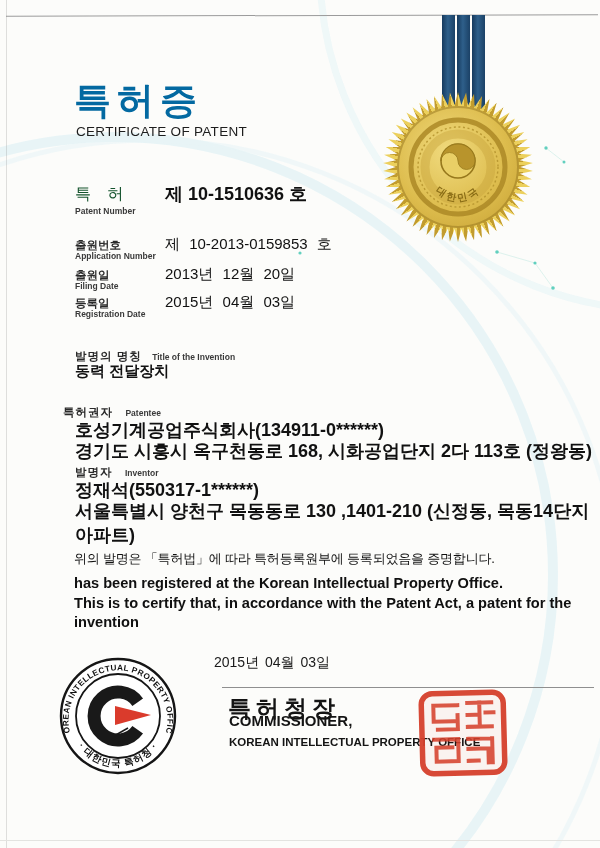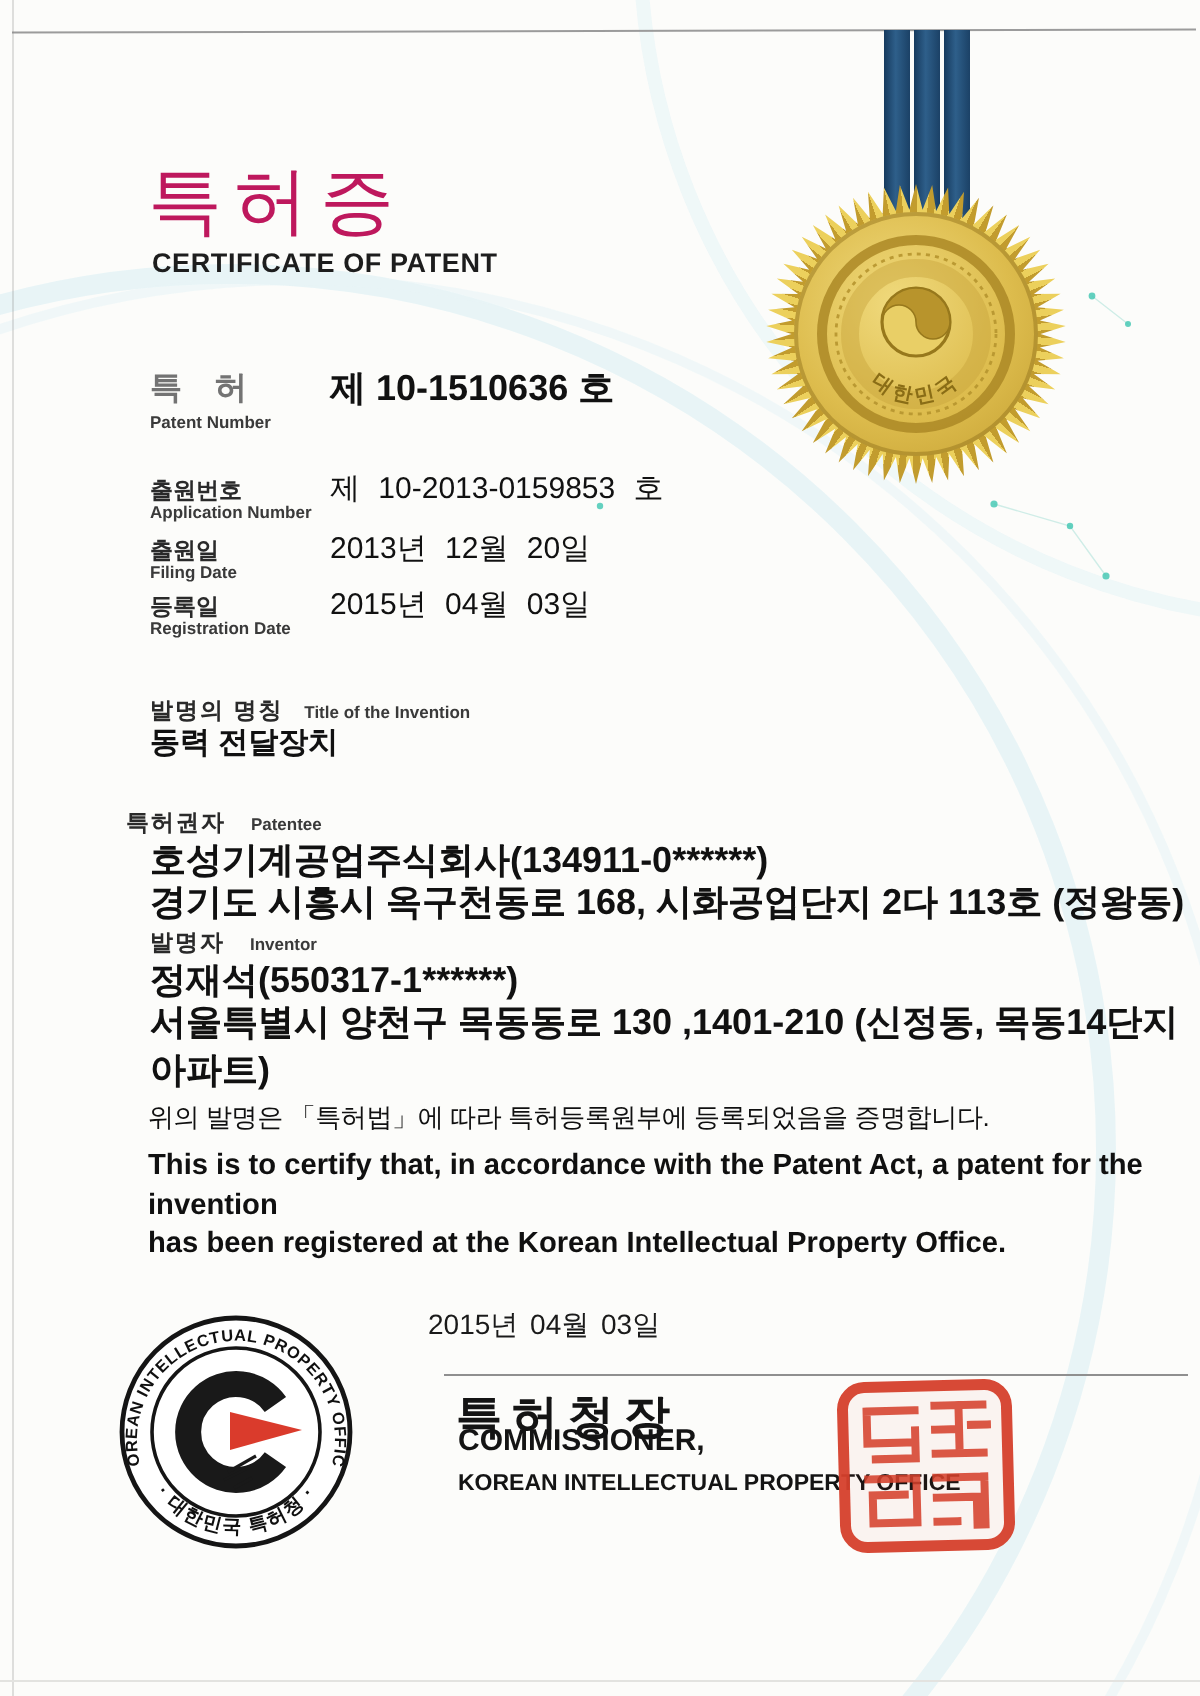--- a/index.html
+++ b/index.html
@@ -4,24 +4,24 @@
 <style>
   html,body{margin:0;padding:0;background:#888;}
   .page{position:relative;width:600px;height:848px;background:#fcfcfa;overflow:hidden;
         font-family:"Liberation Sans","DejaVu Sans",sans-serif;color:#1c1c1c;}
   .abs{position:absolute;}
   
   .topline{position:absolute;left:6px;right:2px;top:15px;height:1px;background:#9b9b9b;transform:rotate(-.15deg);}
   .leftedge{position:absolute;left:6px;top:0;bottom:0;width:1px;background:rgba(130,130,130,.25);}
   .bottomedge{position:absolute;left:0;right:0;bottom:7px;height:1px;background:#e3e3e0;}
   
-  .title-ko{left:74px;top:76px;font-size:37px;font-weight:normal;letter-spacing:6px;color:#be185d;}
-  .title-en{left:76px;top:124px;font-size:13.5px;font-weight:bold;letter-spacing:.3px;color:#1d1d1d;}
+  .title-ko{left:74px;top:76px;font-size:37px;font-weight:bold;letter-spacing:6px;color:#0369a1;}
+  .title-en{left:76px;top:124px;font-size:13.5px;font-weight:normal;letter-spacing:.3px;color:#1d1d1d;}
   
-  .lab-big{font-size:16px;font-weight:bold;letter-spacing:6px;color:#737373;}
+  .lab-big{font-size:16px;font-weight:normal;letter-spacing:6px;color:#14532d;}
   .lab{font-size:11.5px;font-weight:bold;color:#2a2a2a;}
   .sub{font-size:8.5px;font-weight:bold;color:#3a3a3a;}
   .val-big{font-size:18px;font-weight:bold;color:#111;}
   .val{font-size:15px;font-weight:normal;color:#111;word-spacing:5px;}
   .name-line{font-size:18px;font-weight:bold;color:#111;}
   
   .stmt-ko{left:74px;top:550px;font-size:13px;font-weight:normal;color:#101010;letter-spacing:-0.2px;}
   .stmt-en{left:74px;top:574px;font-size:14.6px;font-weight:bold;color:#101010;line-height:19.5px;}
   
   .issue-date{left:214px;top:654px;font-size:14px;color:#1a1a1a;word-spacing:2px;}
@@ -128,22 +128,22 @@
 
   <div class="abs" style="left:75px;top:462px">
     <span class="lab" style="letter-spacing:1px">발명자</span>
     <span class="sub" style="margin-left:8px">Inventor</span>
   </div>
   <div class="abs name-line" style="left:75px;top:478px">정재석(550317-1******)</div>
   <div class="abs name-line" style="left:75px;top:499px">서울특별시 양천구 목동동로 130 ,1401-210 (신정동, 목동14단지아파트)</div>
 
   <div class="abs stmt-ko">위의 발명은 「특허법」에 따라 특허등록원부에 등록되었음을 증명합니다.</div>
   <div class="abs stmt-en">
+    <div>has been registered at the Korean Intellectual Property Office.</div>
     <div>This is to certify that, in accordance with the Patent Act, a patent for the invention</div>
-    <div>has been registered at the Korean Intellectual Property Office.</div>
   </div>
 
   <div class="abs issue-date">2015년 04월 03일</div>
   <div class="abs sig-line"></div>
   <div class="abs sig-ko">특허청장</div>
   <div class="abs sig-en1">COMMISSIONER,</div>
   <div class="abs sig-en2">KOREAN INTELLECTUAL PROPERTY OFFICE</div>
 
   <svg class="abs emblem" width="124" height="120" viewBox="0 0 120 120">
     <circle cx="60" cy="60" r="57" fill="#ffffff" stroke="#151515" stroke-width="2.4"></circle>

